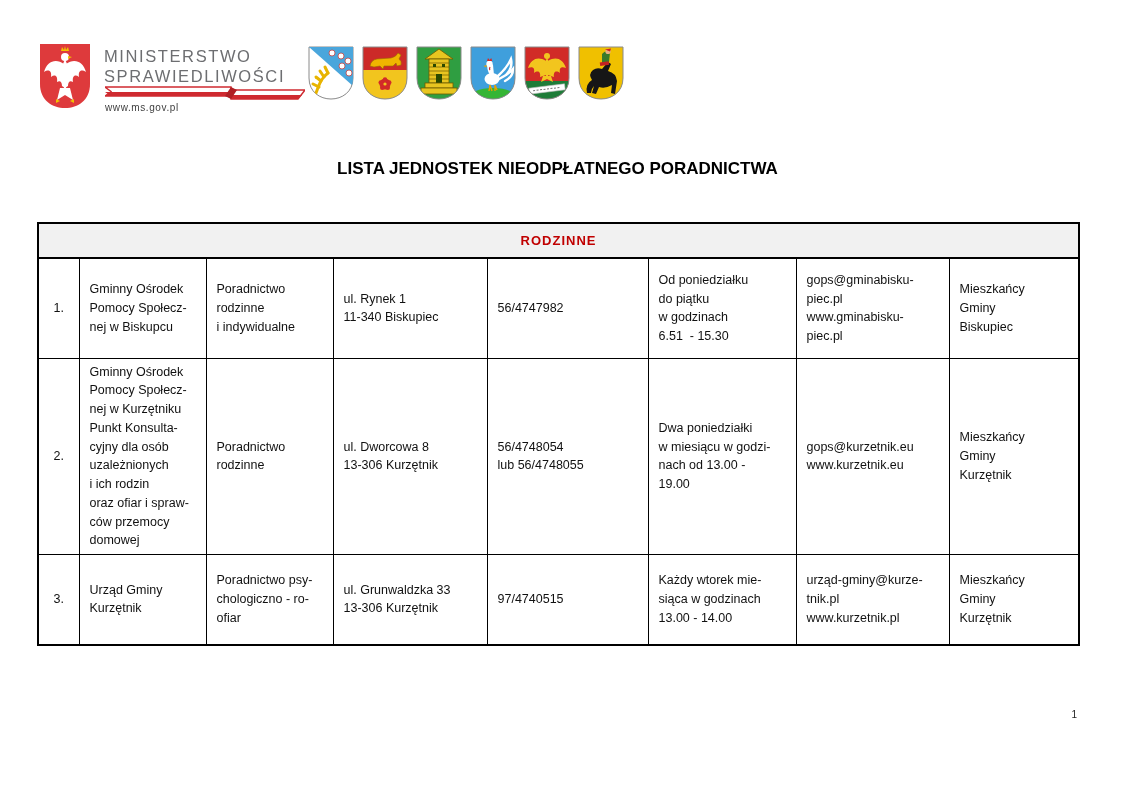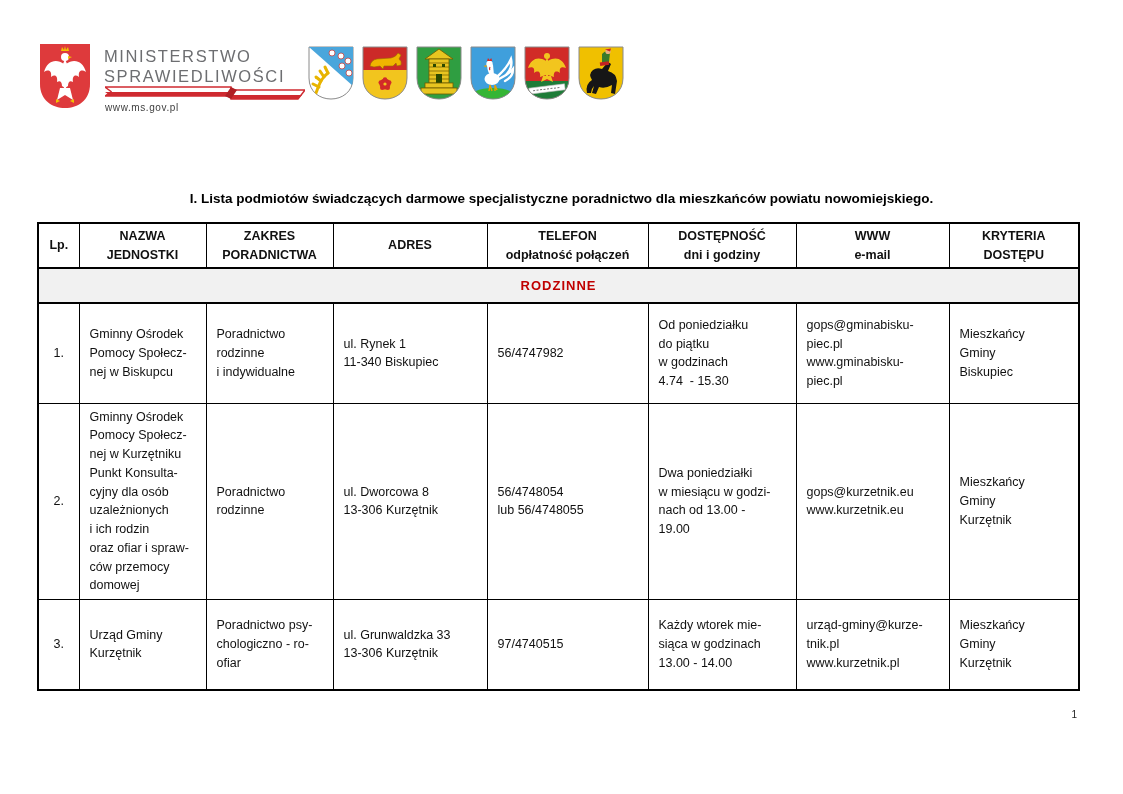--- a/index.html
+++ b/index.html
@@ -213,68 +213,52 @@
         <path d="M9,47 q-2,-9 5,-13 q-4,-6 1,-10 q4,-3 9,-1 l6,-7 3,2 -3,7 q8,2 9,10 l-2,13 -4,-1 1,-8 q-7,4 -13,2 l-3,7 -4,-1 2,-7 q-3,3 -3,7 Z" fill="#161616"></path>
         <path d="M24,8 q4,-5 8,-1 l-1,9 -7,1 Z" fill="#3a7a2a"></path>
         <circle cx="30" cy="5.5" r="2.6" fill="#e8b080"></circle>
         <path d="M27,3.5 l6,-1 -1,3 Z" fill="#c22"></path>
         <rect x="22" y="16" width="9" height="3.5" fill="#c22222" transform="rotate(-8 26 18)"></rect>
       </g>
       <path d="M1,1 H45 V32 C45,46 34,53 23,53 C12,53 1,46 1,32 Z" fill="none" stroke="#8a8a8a"></path>
     </svg>
   </div>
 
-  <div class="subtitle">I. Lista podmiotów świadczących darmowe specjalistyczne poradnictwo dla mieszkańców powiatu nowomiejskiego.</div>
+  <div class="title">LISTA JEDNOSTEK NIEODPŁATNEGO PORADNICTWA</div>
 
   <table class="doc">
     <colgroup>
       <col style="width:41px">
         <col style="width:127px">
         <col style="width:127px">
         <col style="width:154px">
       <col style="width:161px">
         <col style="width:148px">
         <col style="width:153px">
         <col style="width:130px">
     </colgroup>
     <tbody>
-        <tr class="r-head">
-      <th>Lp.</th>
-      <th>NAZWA
-JEDNOSTKI</th>
-      <th>ZAKRES
-PORADNICTWA</th>
-      <th>ADRES</th>
-      <th>TELEFON
-odpłatność połączeń</th>
-      <th>DOSTĘPNOŚĆ
-dni i godziny</th>
-      <th>WWW
-e-mail</th>
-      <th>KRYTERIA
-DOSTĘPU</th>
-    </tr>
     <tr class="r-band">
       <td colspan="8">RODZINNE</td>
     </tr>
     <tr class="r1">
       <td class="lp">1.</td>
       <td class="cell">Gminny Ośrodek
 Pomocy Społecz-
 nej w Biskupcu</td>
       <td class="cell">Poradnictwo
 rodzinne
 i indywidualne</td>
       <td class="cell">ul. Rynek 1
 11-340 Biskupiec</td>
       <td class="cell">56/4747982</td>
       <td class="cell">Od poniedziałku
 do piątku
 w godzinach
-4.74  - 15.30</td>
+6.51  - 15.30</td>
       <td class="cell">gops@gminabisku-
 piec.pl
 www.gminabisku-
 piec.pl</td>
       <td class="cell">Mieszkańcy
 Gminy
 Biskupiec</td>
     </tr>
     <tr class="r2">
       <td class="lp">2.</td>

